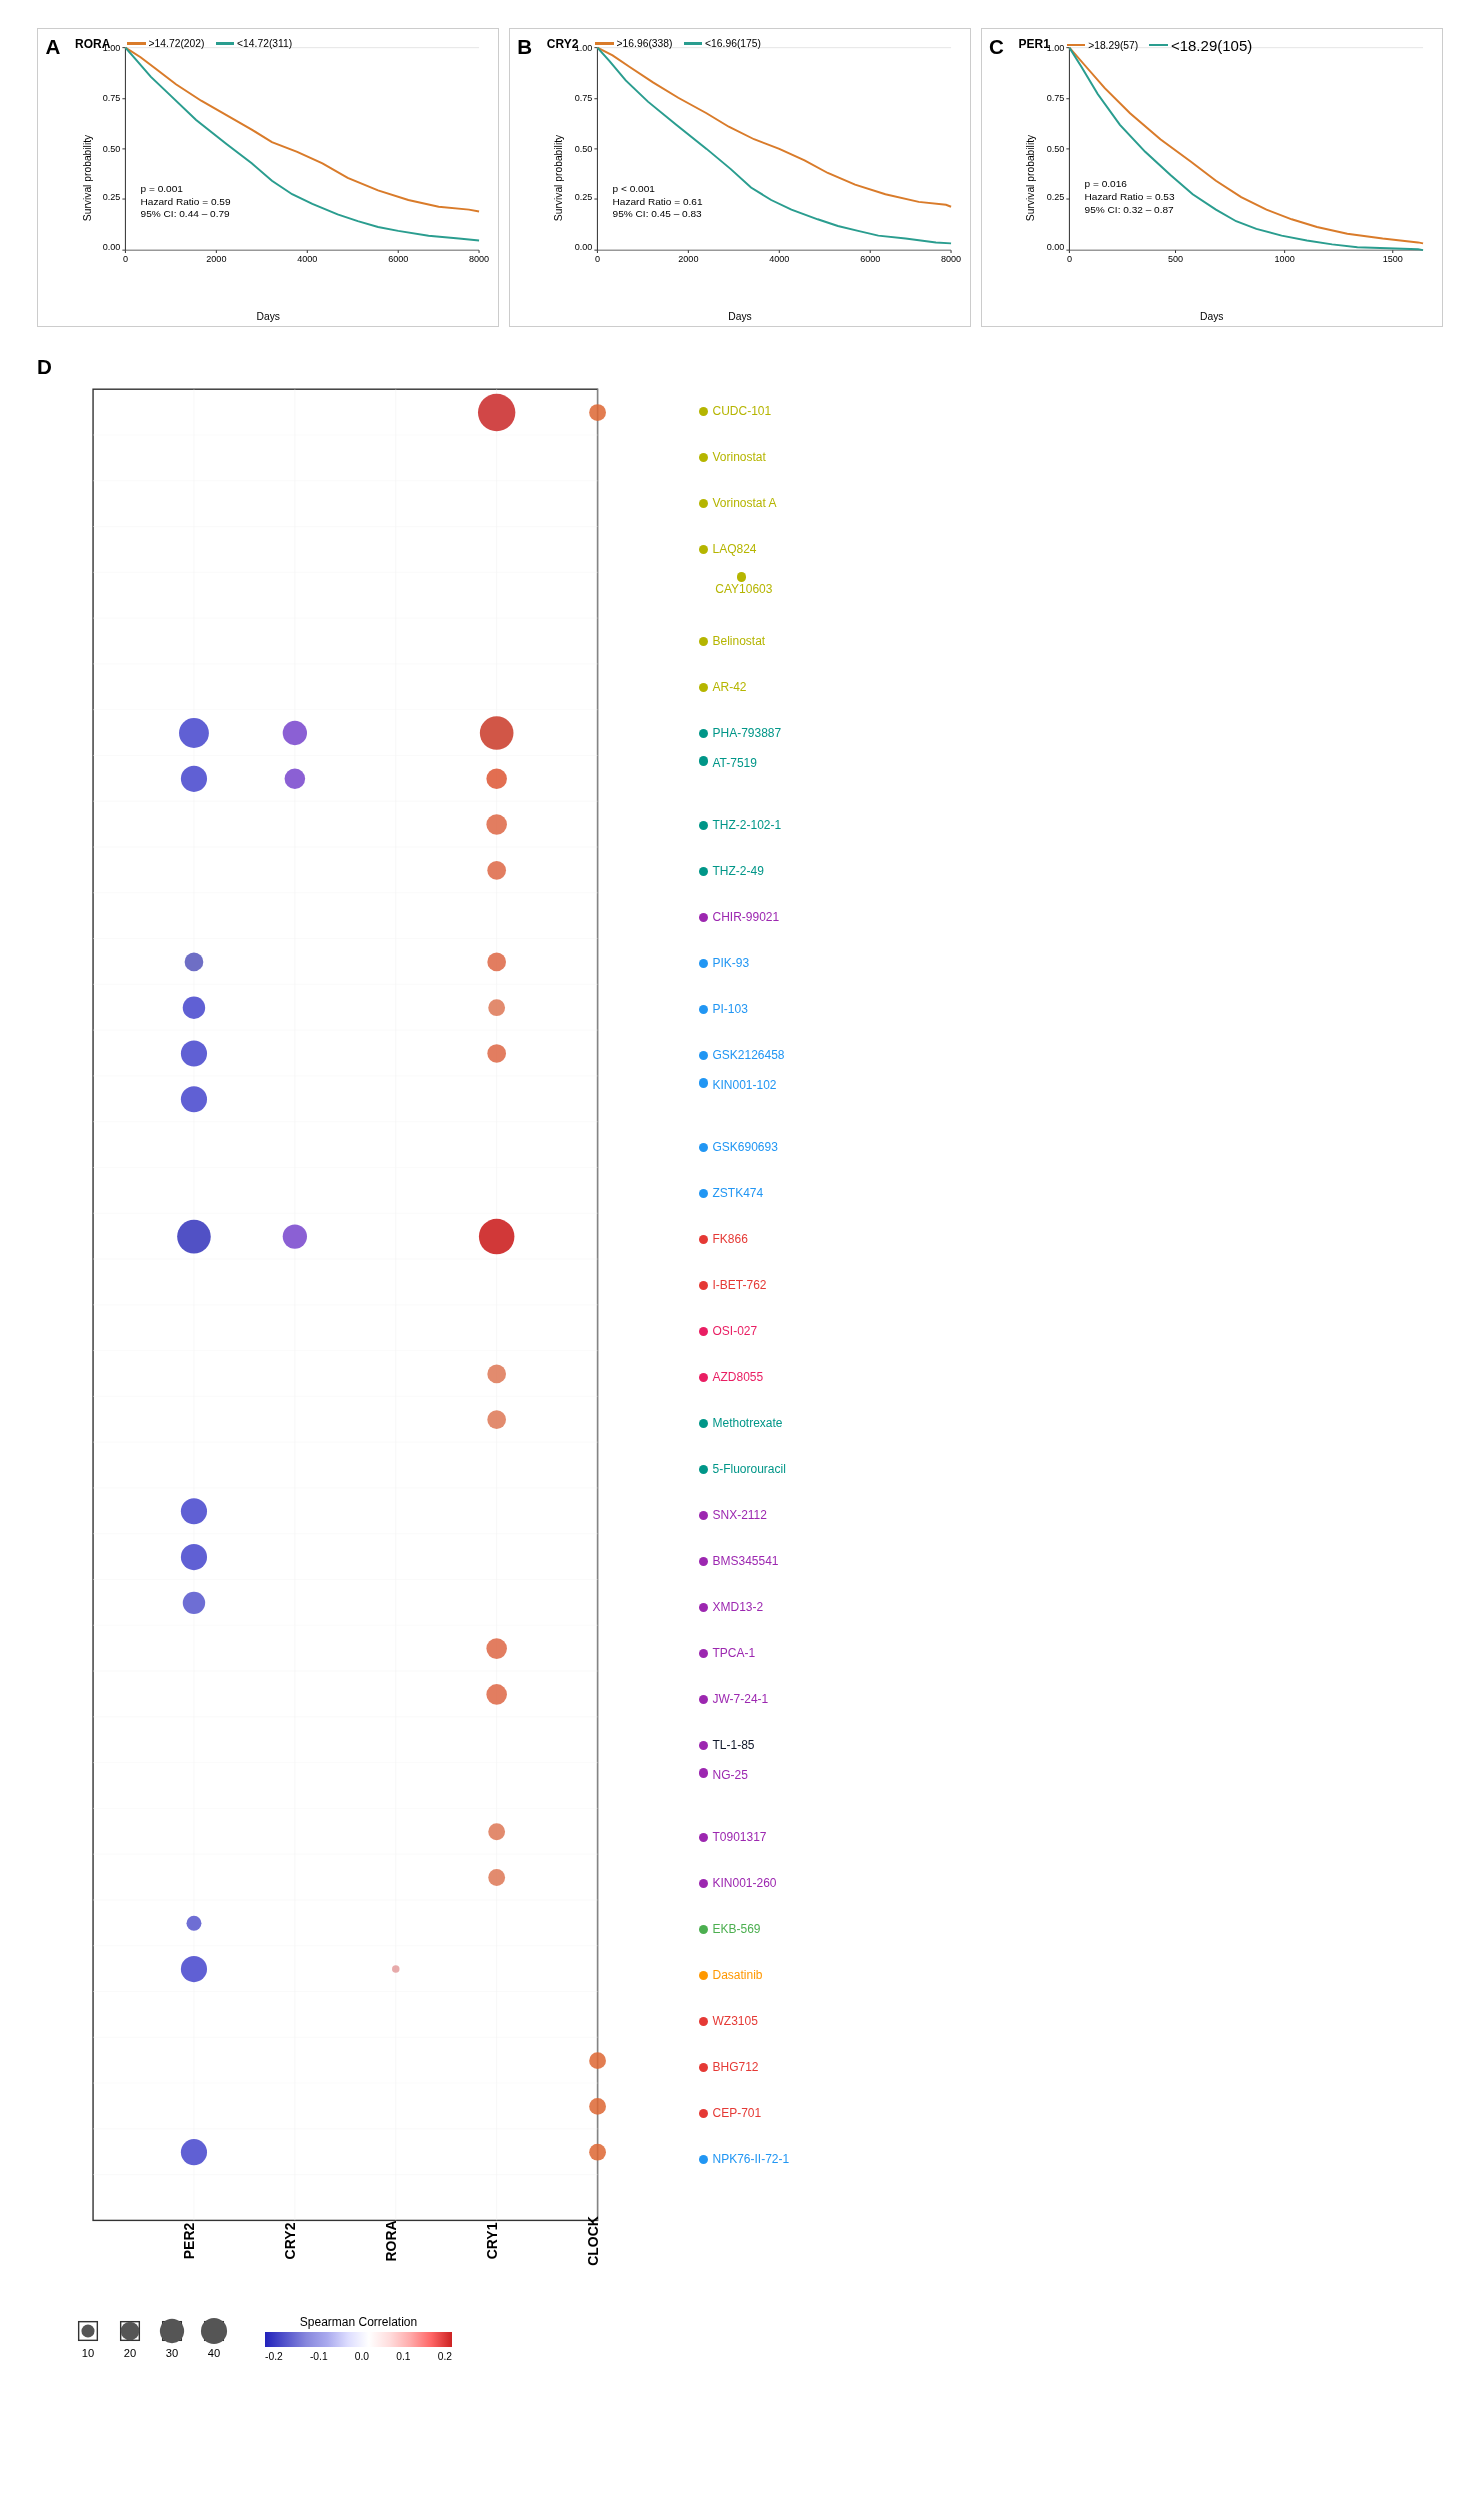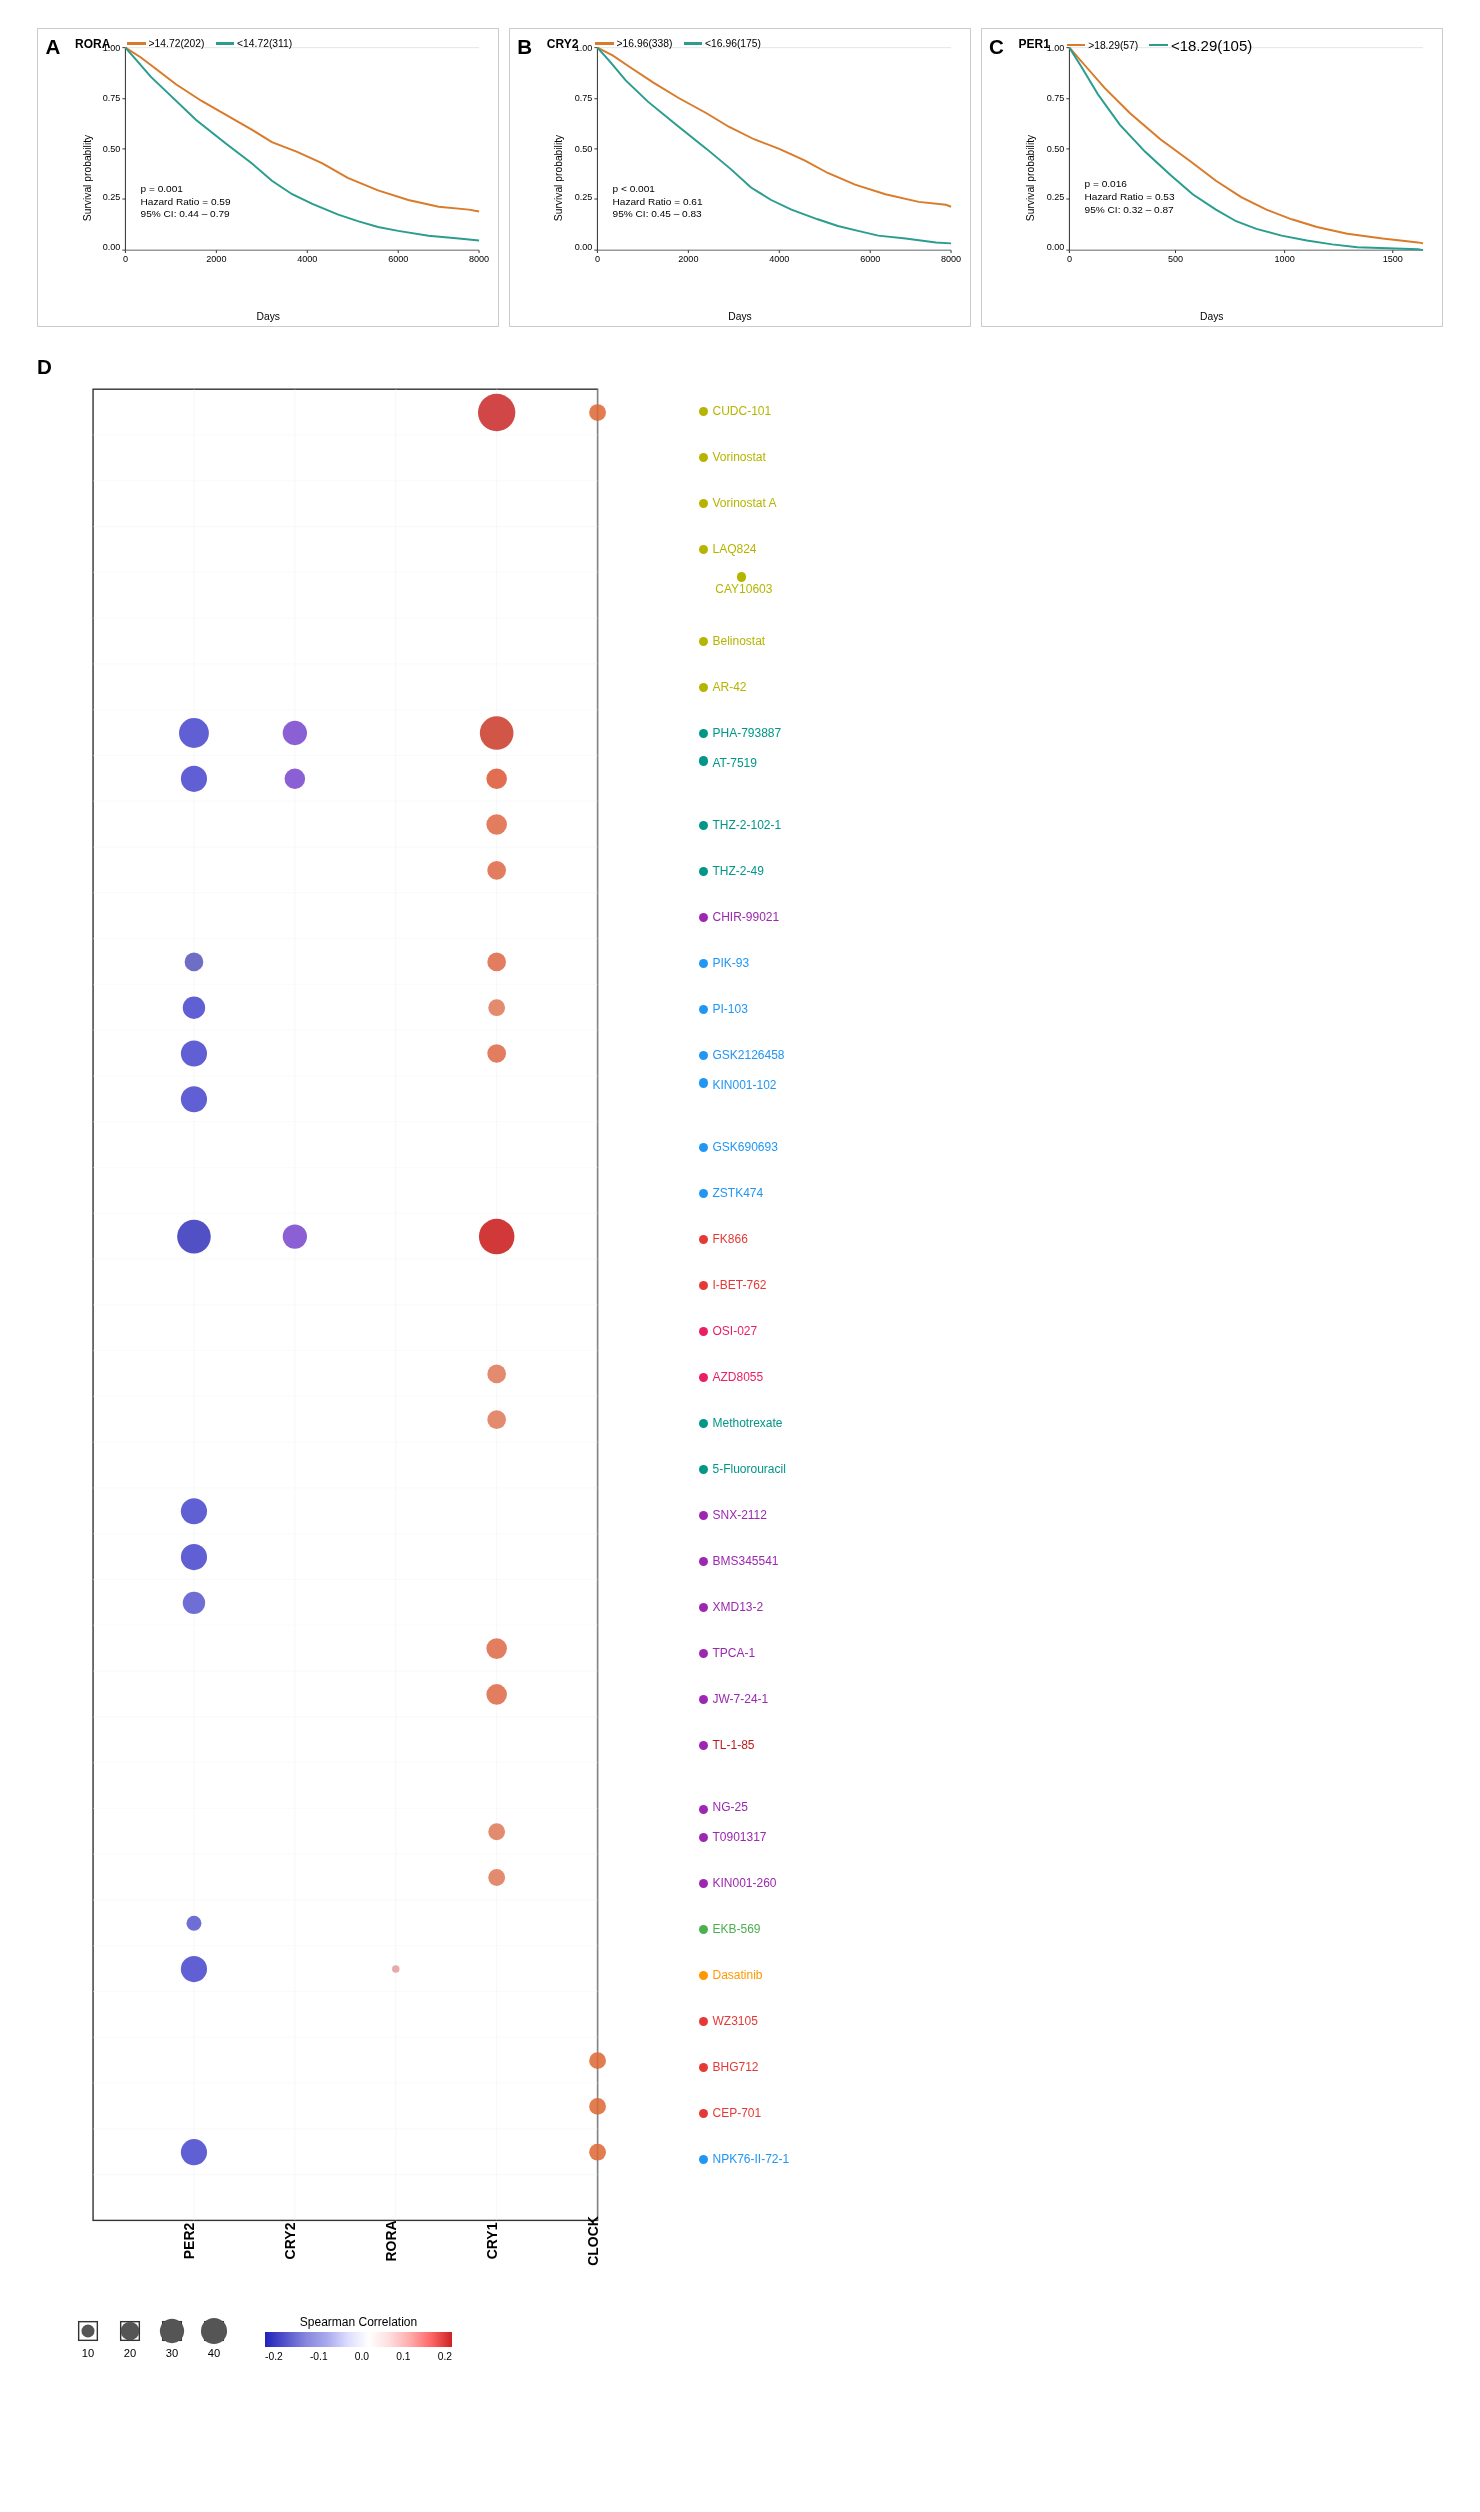--- a/index.html
+++ b/index.html
@@ -488,23 +488,23 @@
         <div style="height:46px; display:flex; align-items:center;">
           <span style="width:9.3px;height:9.3px;border-radius:50%;background:#9c27b0;display:inline-block;margin-right:4.7px;"></span>
           <span style="font-size:12px;color:#9c27b0;">TPCA-1</span>
         </div>
         <div style="height:46px; display:flex; align-items:center;">
           <span style="width:9.3px;height:9.3px;border-radius:50%;background:#9c27b0;display:inline-block;margin-right:4.7px;"></span>
           <span style="font-size:12px;color:#9c27b0;">JW-7-24-1</span>
         </div>
         <div style="height:46px; display:flex; align-items:center;">
           <span style="width:9.3px;height:9.3px;border-radius:50%;background:#9c27b0;display:inline-block;margin-right:4.7px;"></span>
-          <span style="font-size:12px;color:#b91c1c;">TL-1-85</span>
-        </div>
-        <div style="height:46px; display:flex; align-items:flex-end;">
+          <span style="font-size:12px;color:#0f172a;">TL-1-85</span>
+        </div>
+        <div style="height:46px; display:flex; align-items:flex-start;">
           <span style="width:9.3px;height:9.3px;border-radius:50%;background:#9c27b0;display:inline-block;margin-right:4.7px;"></span>
           <span style="font-size:12px;color:#9c27b0;">NG-25</span>
         </div>
         <div style="height:46px; display:flex; align-items:center;">
           <span style="width:9.3px;height:9.3px;border-radius:50%;background:#9c27b0;display:inline-block;margin-right:4.7px;"></span>
           <span style="font-size:12px;color:#9c27b0;">T0901317</span>
         </div>
         <div style="height:46px; display:flex; align-items:center;">
           <span style="width:9.3px;height:9.3px;border-radius:50%;background:#9c27b0;display:inline-block;margin-right:4.7px;"></span>
           <span style="font-size:12px;color:#9c27b0;">KIN001-260</span>

